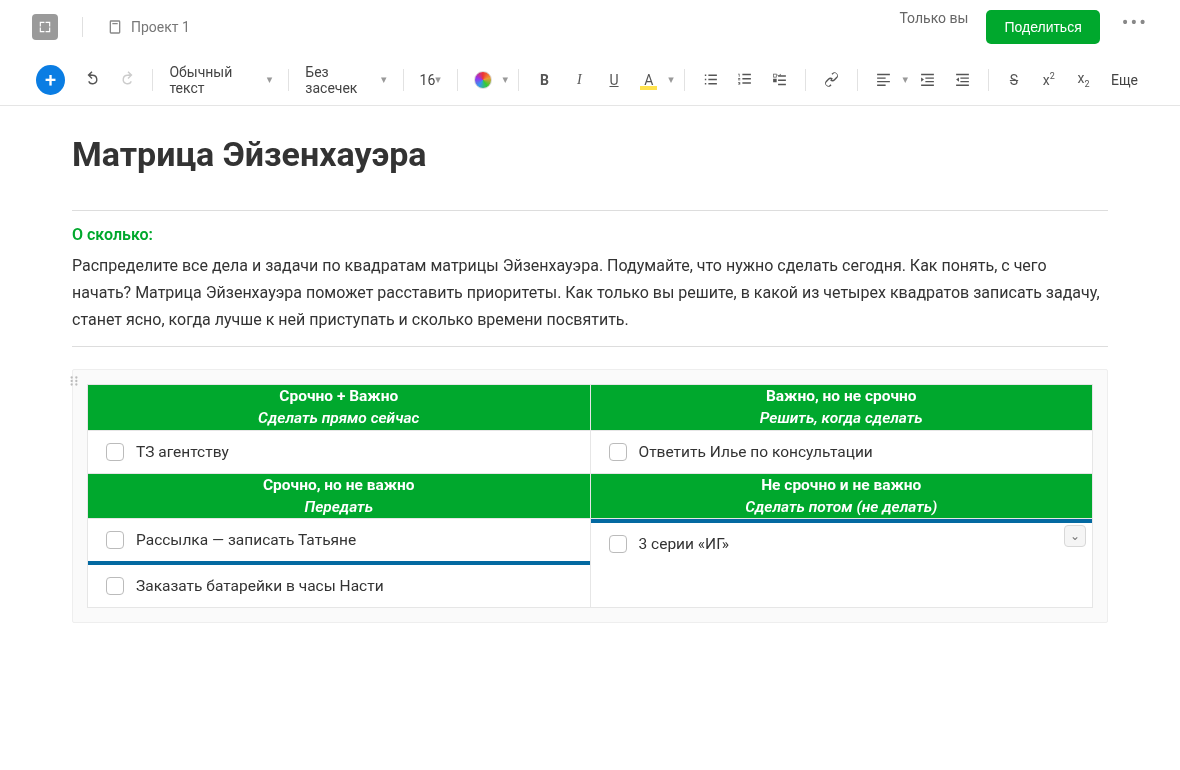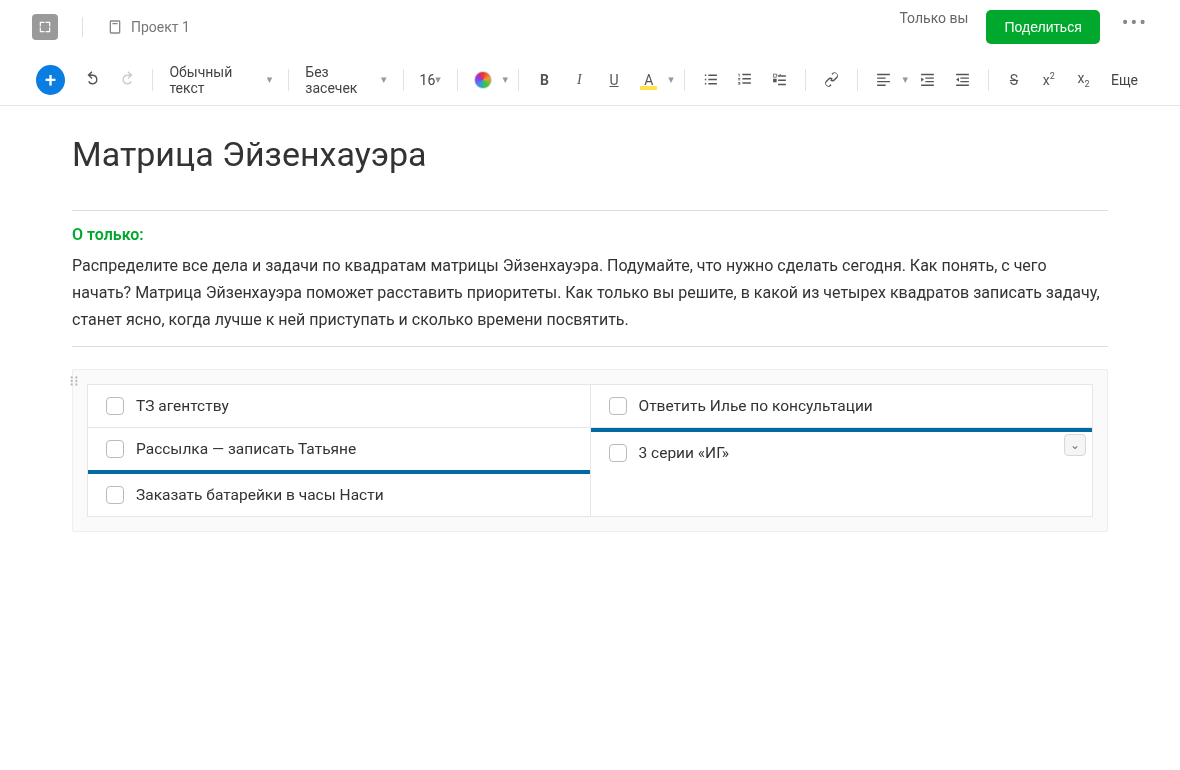--- a/index.html
+++ b/index.html
@@ -74,21 +74,21 @@
   .highlight-a::after {
     content:""; position:absolute; left:0; right:0; bottom:-2px; height:4px;
     background:#ffe24d;
   }
 
   
   .doc {
     padding: 28px 72px 0 72px;
   }
   .doc-title {
-    font-size:34px; font-weight:400; color:#333; margin-bottom:36px;
+    font-size:34px; font-weight:700; color:#333; margin-bottom:36px;
   }
   .hr { border:none; border-top:1px solid #ddd; margin: 4px 0; }
   .template-heading {
     color:#00a82d; font-weight:600; font-size:16px; margin:14px 0 8px 0;
   }
   .template-desc {
     font-size:16px; line-height:1.7; color:#333; margin-bottom:12px;
   }
 
   
@@ -254,50 +254,70 @@
       <span>x<sub style="font-size:9px">2</sub></span>
     </div>
   <div class="tb-select" style="padding-left:8px">
     <span>Еще</span>
   </div>
 </div>
 
 <div class="doc">
   <h1 class="doc-title">Матрица Эйзенхауэра</h1>
   <hr class="hr">
-  <div class="template-heading">О только:</div>
+  <div class="template-heading">О сколько:</div>
   <p class="template-desc">Распределите все дела и задачи по квадратам матрицы Эйзенхауэра. Подумайте, что нужно сделать сегодня. Как понять, с чего начать? Матрица Эйзенхауэра поможет расставить приоритеты. Как только вы решите, в какой из четырех квадратов записать задачу, станет ясно, когда лучше к ней приступать и сколько времени посвятить.</p>
   <hr class="hr">
 
   <div class="matrix-wrap">
     <div class="drag-handle">
       <svg viewBox="0 0 24 24">
           <circle cx="8" cy="6" r="2"></circle>
           <circle cx="16" cy="6" r="2"></circle>
           <circle cx="8" cy="12" r="2"></circle>
           <circle cx="16" cy="12" r="2"></circle>
           <circle cx="8" cy="18" r="2"></circle>
           <circle cx="16" cy="18" r="2"></circle>
         </svg>
     </div>
     <table class="matrix">
       <tbody>
+          <tr>
+        <th class="quad-head">
+          <div class="title-line">Срочно + Важно</div>
+          <div class="sub-line">Сделать прямо сейчас</div>
+        </th>
+        <th class="quad-head">
+          <div class="title-line">Важно, но не срочно</div>
+          <div class="sub-line">Решить, когда сделать</div>
+        </th>
+      </tr>
       <tr>
         <td class="task-cell">
           <div class="task-row">
             <div class="chk"></div>
             <span class="task-text">ТЗ агентству</span>
           </div>
         </td>
         <td class="task-cell">
           <div class="task-row">
             <div class="chk"></div>
             <span class="task-text">Ответить Илье по консультации</span>
           </div>
         </td>
+      </tr>
+      <tr>
+        <th class="quad-head">
+          <div class="title-line">Срочно, но не важно</div>
+          <div class="sub-line">Передать</div>
+        </th>
+        <th class="quad-head">
+          <div class="title-line">Не срочно и не важно</div>
+          <div class="sub-line">Сделать потом (не делать)</div>
+        </th>
       </tr>
       <tr>
         <td class="task-cell">
           <div class="task-row">
             <div class="chk"></div>
             <span class="task-text">Рассылка — записать Татьяне</span>
           </div>
           <div class="task-row">
             <div class="chk"></div>
             <span class="task-text">Заказать батарейки в часы Насти</span>

